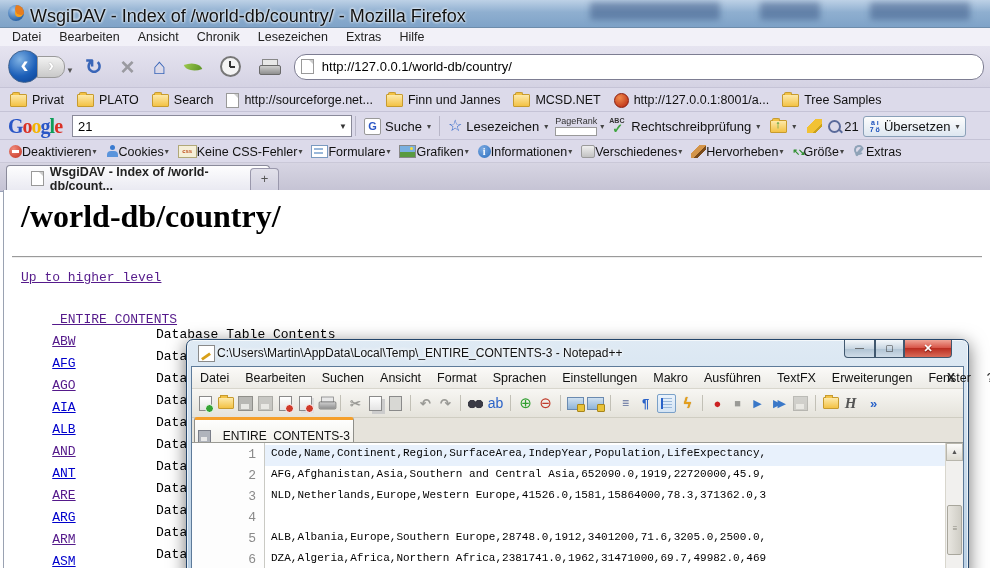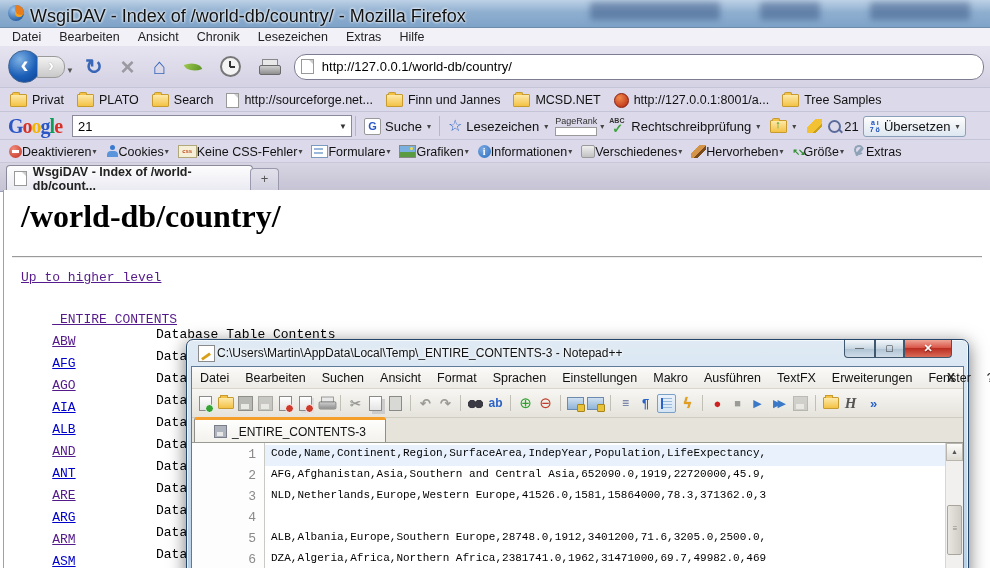--- a/index.html
+++ b/index.html
@@ -99,21 +99,21 @@
     color:#fff;font-family:"Liberation Serif",serif;font-weight:bold;font-size:10px;line-height:13px;text-align:center}
   .ic-cube{width:12px;height:11px;background:linear-gradient(#efefef,#c2c2c2);border:1px solid #9a9a9a;border-radius:2px}
   .ic-brush{width:15px;height:13px;background:linear-gradient(135deg,transparent 30%,#d4954a 30% 55%,#7a4a1a 55% 70%,transparent 70%)}
   .ic-size{font-size:9px;color:#2f8f2f;font-weight:bold;letter-spacing:-2px}
   .ic-wrench{width:13px;height:13px;position:relative}
   .ic-wrench::before{content:"";position:absolute;left:5px;top:1px;width:3px;height:11px;background:#8fa3b8;transform:rotate(40deg);border-radius:2px}
   .ic-wrench::after{content:"";position:absolute;left:1px;top:0;width:6px;height:6px;border:2px solid #8fa3b8;border-radius:50%;border-right-color:transparent}
   .ff-tabbar{left:0;top:162px;width:990px;height:28px;background:linear-gradient(#d7d5e3,#c5c3d4);border-top:1px solid #cac8d8;border-bottom:1px solid #98a0b8}
   .tab-active{position:absolute;left:6px;bottom:0;width:238px;height:25px;background:linear-gradient(#fdfdfe,#e9e9f1);
     border:1px solid #8a8a9a;border-bottom:none;border-radius:4px 4px 0 0;display:flex;align-items:center;gap:6px;
-    padding-left:7px;font-size:12.5px;font-weight:bold;color:#222}
+    padding-left:24px;font-size:12.5px;font-weight:bold;color:#222}
   .tab-new{position:absolute;left:250px;bottom:0;width:27px;height:22px;background:linear-gradient(#e2e1ea,#cfcede);
     border:1px solid #9a98ac;border-bottom:none;border-radius:4px 4px 0 0;text-align:center;font-size:13px;color:#555;line-height:20px}
   
   .ff-content{left:3px;top:190px;width:986px;height:378px;background:#fff;border-left:1px solid #9aa2b2}
   .page-h1{position:absolute;left:17px;top:8px;font-family:"Liberation Serif",serif;font-weight:bold;font-size:32px;color:#000}
   .page-hr{position:absolute;left:8px;top:66px;width:970px;height:1px;background:#9a9a9a;border-bottom:1px solid #eee}
   .mono{font-family:"Liberation Mono","DejaVu Sans Mono",monospace}
   .uplink{position:absolute;left:17px;top:80px;font-size:13px;text-decoration:underline;color:#551a8b}
   .dir-row{position:absolute;left:17px;width:940px;height:22px;font-size:13px;white-space:pre}
   .code{text-decoration:underline;color:#0000cc}
@@ -147,39 +147,39 @@
   .bdg.g::after{background:#35a435}
   .bdg.r::after{background:#d03a2a}
   .i-folder{width:14px;height:10px;background:linear-gradient(#fde9a9,#f3c245);border:1px solid #c79b2e;border-radius:1px;position:relative}
   .i-folder::before{content:"";position:absolute;top:-3px;left:1px;width:6px;height:2px;background:#f3c245;border:1px solid #c79b2e;border-bottom:none}
   .i-floppy{width:13px;height:13px;background:#b8b8b4;border:1px solid #8f8f8a;position:relative}
   .i-floppy::after{content:"";position:absolute;left:2px;bottom:1px;width:8px;height:5px;background:#e8e8e4}
   .gray-g{color:#9a9a96;font-weight:bold}
   .binoc{width:15px;height:11px;background:
     radial-gradient(circle at 27% 55%,#3a3a44 0 4px,transparent 4.5px),
     radial-gradient(circle at 73% 55%,#3a3a44 0 4px,transparent 4.5px)}
-  .i-repl{font-size:12px;font-weight:bold;color:#2a62c8}
+  .i-repl{font-size:14px;font-weight:normal;color:#2a62c8}
   .zi{color:#2f9f2f;font-size:15px}.zo{color:#c03a2a;font-size:15px}
   .i-mon{width:15px;height:11px;background:linear-gradient(#cfe0f0,#8fb4d8);border:1px solid #6a8ab0;position:relative}
   .i-mon::after{content:"";position:absolute;right:-2px;bottom:-3px;width:6px;height:6px;background:#e8c23a;border:1px solid #a8861a;border-radius:1px}
   .i-wrap{font-size:12px;color:#5a6a9a;font-weight:bold}
   .pilcrow{color:#2a62c8;font-weight:bold;font-size:13px}
   .pressed{border:1px solid #7aa0c8;background:linear-gradient(#eaf2fb,#d4e4f4);border-radius:2px}
   .i-guide{width:9px;height:11px;border-left:2px solid #2a62c8;background:repeating-linear-gradient(#9ab8da 0 1px,transparent 1px 3px)}
   .bolt{color:#e8a018;font-weight:bold;font-size:14px;text-shadow:0 0 1px #a06a00}
   .rec{color:#cc2222;font-size:13px}
   .stp{color:#9a9a96;font-size:11px}
   .ply{color:#3a78c8;font-size:11px}
   .ply2{color:#3a78c8;font-size:11px;letter-spacing:-4px;margin-right:3px}
   .i-h{font-family:"Liberation Serif",serif;font-style:italic;font-weight:bold;color:#555;font-size:15px}
   .chev{color:#2a62c8;font-weight:bold;font-size:13px;margin-left:8px}
   .npp-tabbar{height:25px;background:#e6e3db;border-bottom:1px solid #b8b6ac;position:relative}
   .npp-tab{position:absolute;left:2px;bottom:0;height:23px;background:linear-gradient(#fefefd,#f2f1ec);
     border:1px solid #8f8f8a;border-bottom:none;border-top:3px solid #f59f2a;border-radius:3px 3px 0 0;
-    display:flex;align-items:center;gap:5px;padding:0 19px;font-size:12px;color:#111}
+    display:flex;align-items:flex-end;gap:5px;padding:0 3px;font-size:12px;color:#111}
   .tab-floppy{width:11px;height:11px;background:#b0b4bc;border:1px solid #7a7e88;position:relative}
   .tab-floppy::after{content:"";position:absolute;left:2px;bottom:1px;width:6px;height:4px;background:#e8e8e8}
   .npp-editor{position:absolute;left:0;right:0;top:75px;bottom:0;background:#fff;border-top:1px solid #9a9a94;display:flex}
   .npp-gutter{width:72px;background:#fdfdfd;border-right:1px solid #cacac4;position:relative}
   .lnum{position:absolute;right:8px;width:40px;text-align:right;color:#8a8a8a;font-size:13px;
     font-family:"Liberation Mono","DejaVu Sans Mono",monospace}
   .npp-text{position:relative;flex:1;overflow:hidden}
   .cline{position:absolute;left:0;right:0;height:21px;background:#e8f1fc}
   .srcline{position:absolute;left:6px;white-space:pre;color:#000;font-size:11px;
     font-family:"Liberation Mono","DejaVu Sans Mono",monospace}

